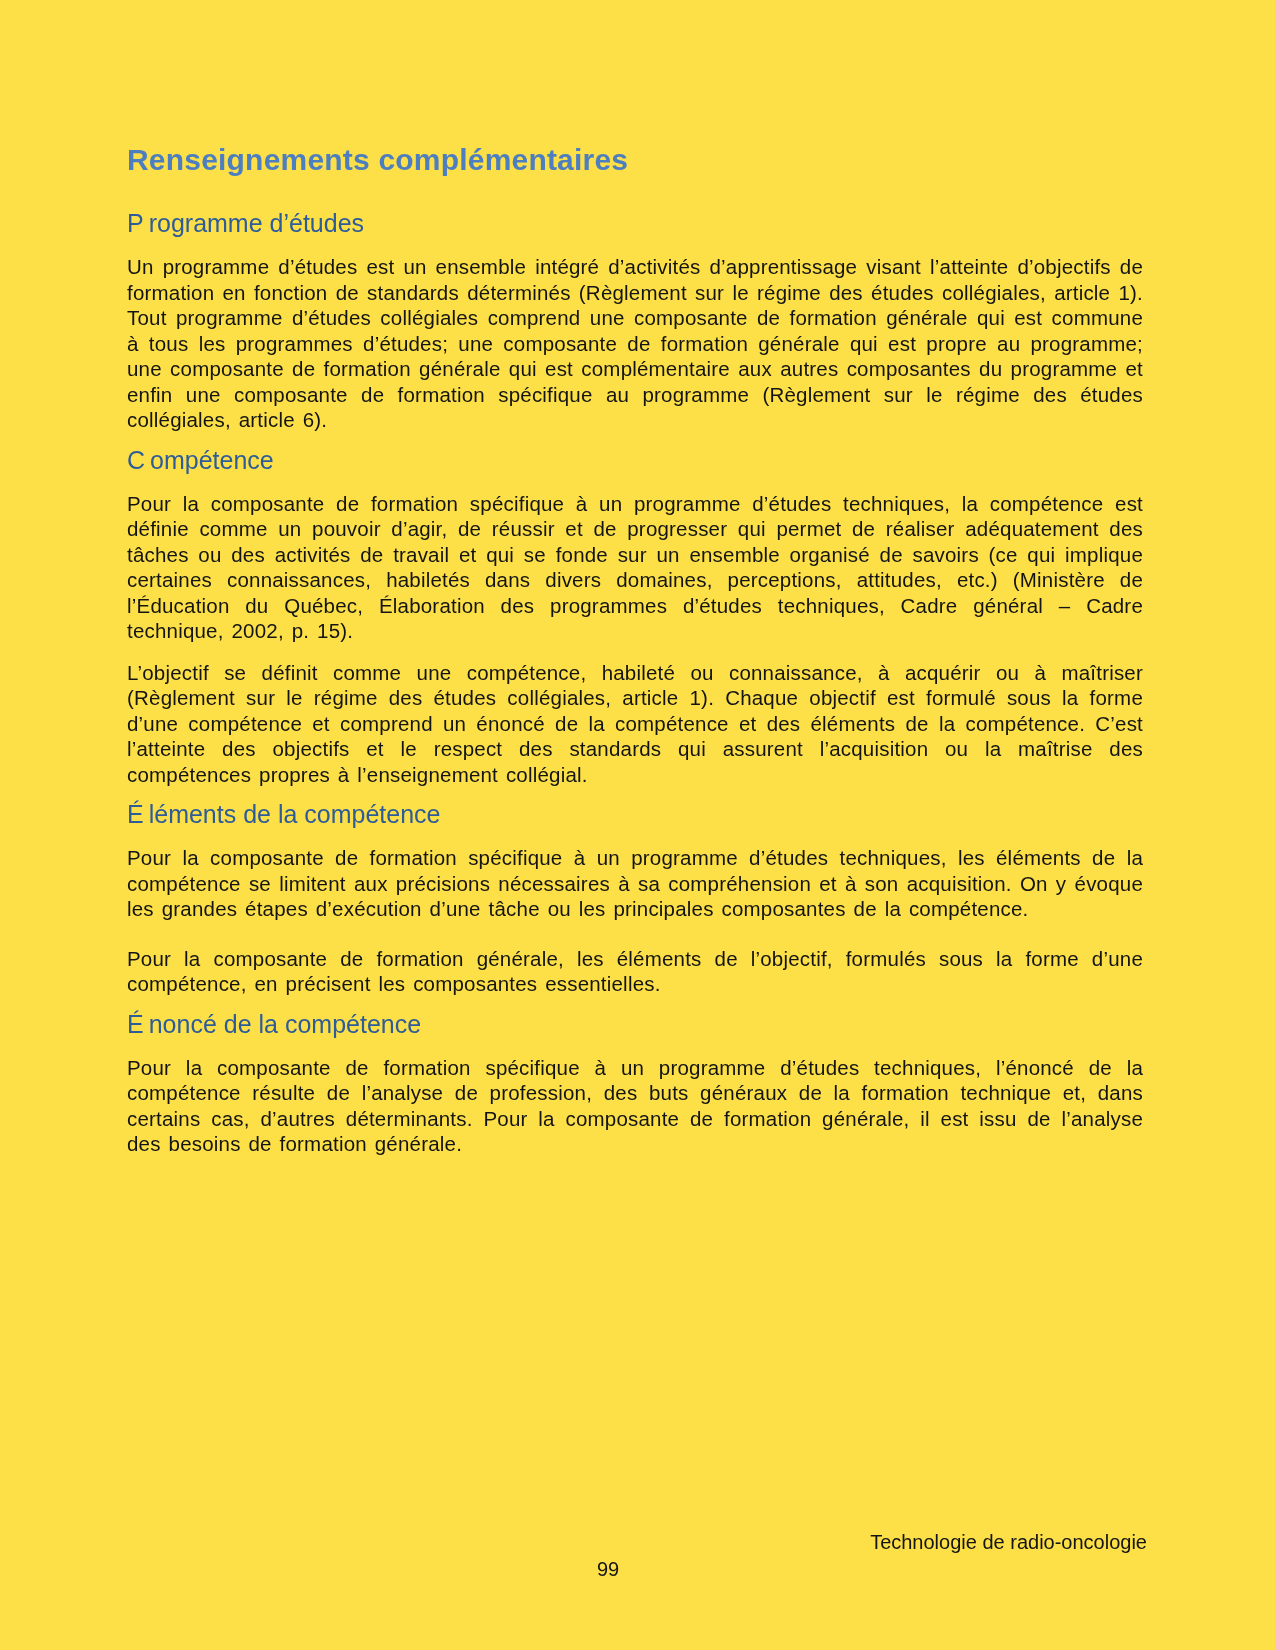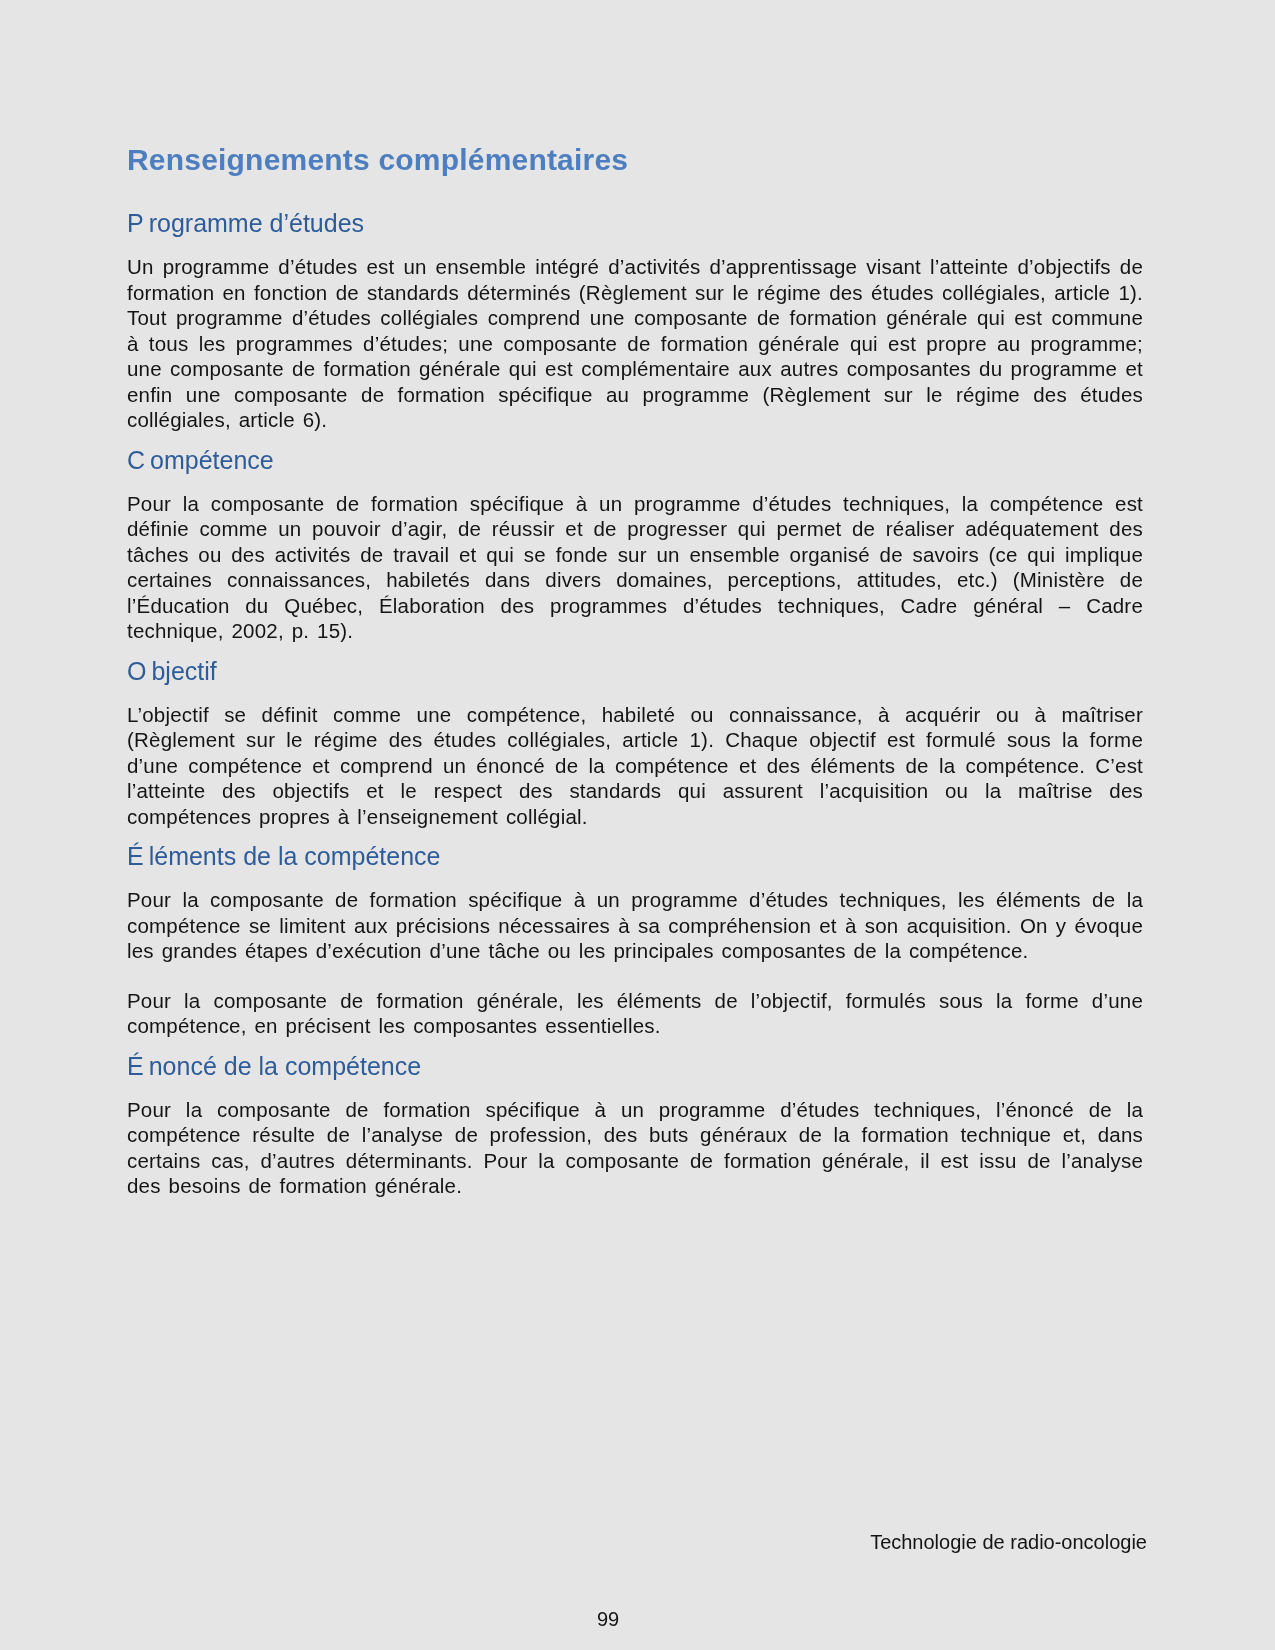--- a/index.html
+++ b/index.html
@@ -4,21 +4,21 @@
 <style>
   html, body {
     margin: 0;
     padding: 0;
     background: #ffffff;
   }
   .page {
     position: relative;
     width: 1275px;
     height: 1650px;
-    background: #e5e5e5;
+    background: #fde047;
     font-family: "Liberation Sans", sans-serif;
     color: #141414;
     overflow: hidden;
   }
   .content {
     position: absolute;
     left: 127px;
     top: 142px;
     width: 1016px;
   }
@@ -68,21 +68,21 @@
   .footer-brand {
     position: absolute;
     top: 1530px;
     right: 128px;
     font-size: 20px;
     line-height: 24px;
     color: #141414;
   }
   .page-number {
     position: absolute;
-    top: 1607px;
+    top: 1557px;
     left: 597px;
     font-size: 20px;
     line-height: 24px;
     color: #141414;
   }
 </style>
 </head>
 <body>
 
 <div class="page">
@@ -95,21 +95,20 @@
       <h3 class="section-heading">Programme d’études</h3>
       <p class="body-text">Un programme d’études est un ensemble intégré d’activités d’apprentissage visant l’atteinte d’objectifs de formation en fonction de standards déterminés (Règlement sur le régime des études collégiales, article 1). Tout programme d’études collégiales comprend une composante de formation générale qui est commune à tous les programmes d’études; une composante de formation générale qui est propre au programme; une composante de formation générale qui est complémentaire aux autres composantes du programme et enfin une composante de formation spécifique au programme (Règlement sur le régime des études collégiales, article 6).</p>
     </section>
 
     <section class="doc-section">
       <h3 class="section-heading">Compétence</h3>
       <p class="body-text">Pour la composante de formation spécifique à un programme d’études techniques, la compétence est définie comme un pouvoir d’agir, de réussir et de progresser qui permet de réaliser adéquatement des tâches ou des activités de travail et qui se fonde sur un ensemble organisé de savoirs (ce qui implique certaines connaissances, habiletés dans divers domaines, perceptions, attitudes, etc.) (Ministère de l’Éducation du Québec, Élaboration des programmes d’études techniques, Cadre général – Cadre technique, 2002, p. 15).</p>
     </section>
 
     <section class="doc-section">
-      <h3 class="section-heading">Objectif</h3>
       <p class="body-text">L’objectif se définit comme une compétence, habileté ou connaissance, à acquérir ou à maîtriser (Règlement sur le régime des études collégiales, article 1). Chaque objectif est formulé sous la forme d’une compétence et comprend un énoncé de la compétence et des éléments de la compétence. C’est l’atteinte des objectifs et le respect des standards qui assurent l’acquisition ou la maîtrise des compétences propres à l’enseignement collégial.</p>
     </section>
 
     <section class="doc-section">
       <h3 class="section-heading">Éléments de la compétence</h3>
       <p class="body-text">Pour la composante de formation spécifique à un programme d’études techniques, les éléments de la compétence se limitent aux précisions nécessaires à sa compréhension et à son acquisition. On y évoque les grandes étapes d’exécution d’une tâche ou les principales composantes de la compétence.</p>
       <p class="body-text">Pour la composante de formation générale, les éléments de l’objectif, formulés sous la forme d’une compétence, en précisent les composantes essentielles.</p>
     </section>
 
     <section class="doc-section">

